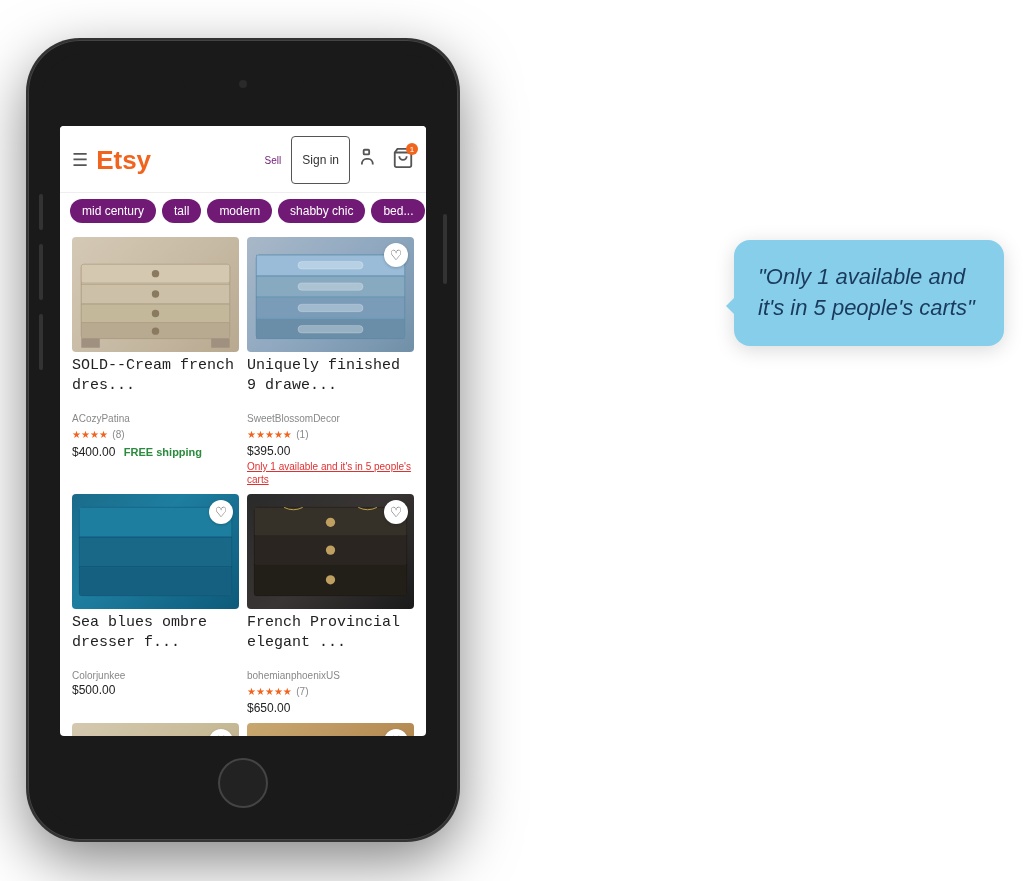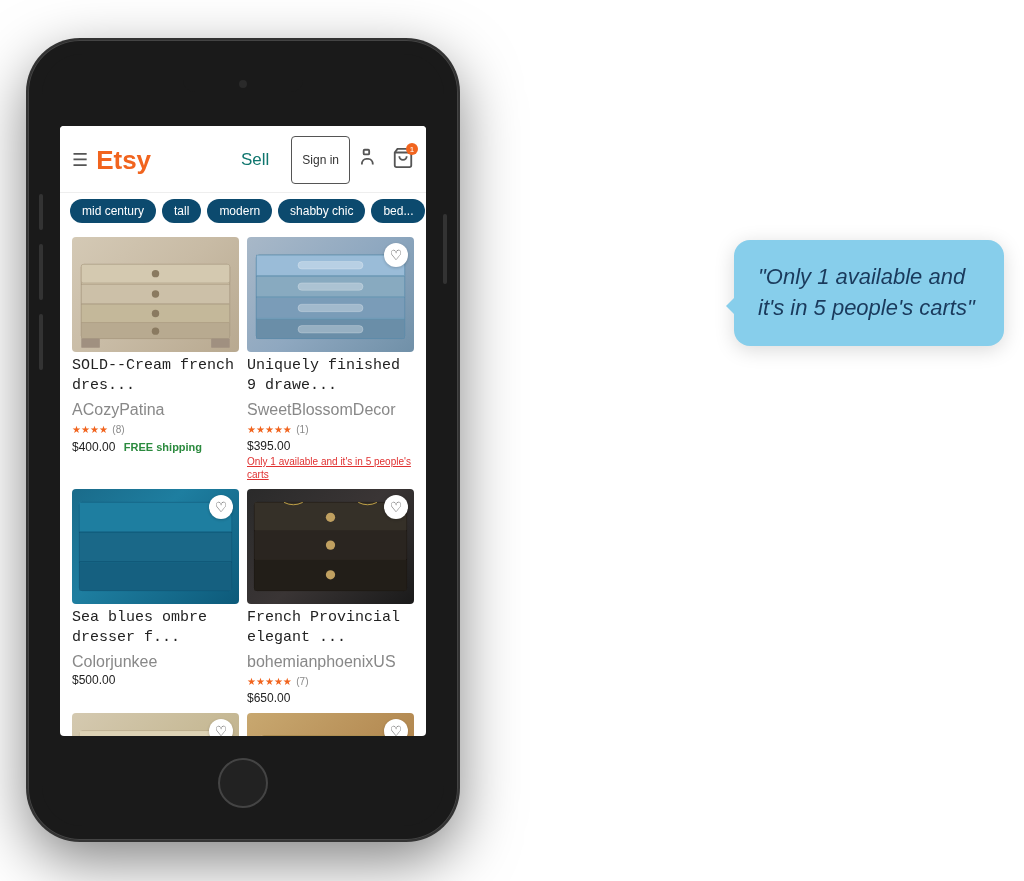--- a/index.html
+++ b/index.html
@@ -149,23 +149,23 @@
     }
 
     .etsy-logo {
       font-size: 26px;
       font-weight: bold;
       color: #F1641E;
       margin-right: auto;
     }
 
     .sell-link {
-      font-size: 17px;
-      color: #0f766e;
-      margin-right: 22px;
+      font-size: 10px;
+      color: #701a75;
+      margin-right: 10px;
     }
 
     .sign-in-btn {
       border: 1.5px solid #555;
       border-radius: 4px;
       padding: 16px 10px;
       font-size: 12px;
       background: white;
       color: #333;
       margin-right: 10px;
@@ -226,21 +226,21 @@
 
     
     .filter-chips {
       display: flex;
       gap: 6px;
       padding: 6px 10px;
       overflow-x: hidden;
     }
 
     .chip {
-      background: #0c4a6e;
+      background: #701a75;
       color: white;
       border-radius: 20px;
       padding: 5px 12px;
       font-size: 12px;
       white-space: nowrap;
       flex-shrink: 0;
     }
 
     
     .product-grid {
@@ -282,23 +282,23 @@
 
     .product-title {
       font-size: 15px;
       color: #222;
       margin-top: 4px;
       line-height: 1.3;
       font-family: Liberation Mono, monospace;
     }
 
     .product-shop {
-      font-size: 16px;
+      font-size: 10px;
       color: #888;
-      margin-top: 6px;
+      margin-top: 18px;
     }
 
     .stars {
       color: #F1641E;
       font-size: 10px;
     }
 
     .stars-count {
       color: #888;
       font-size: 10px;

